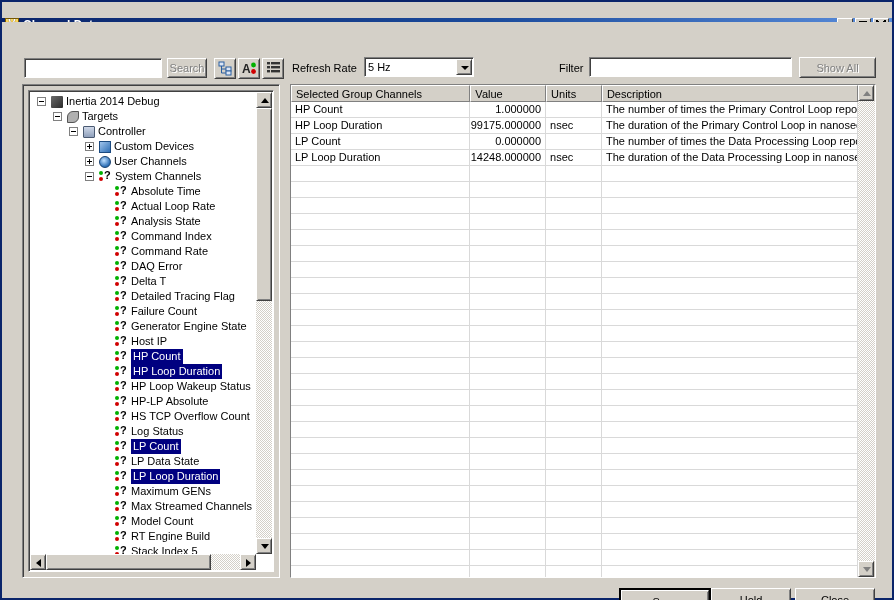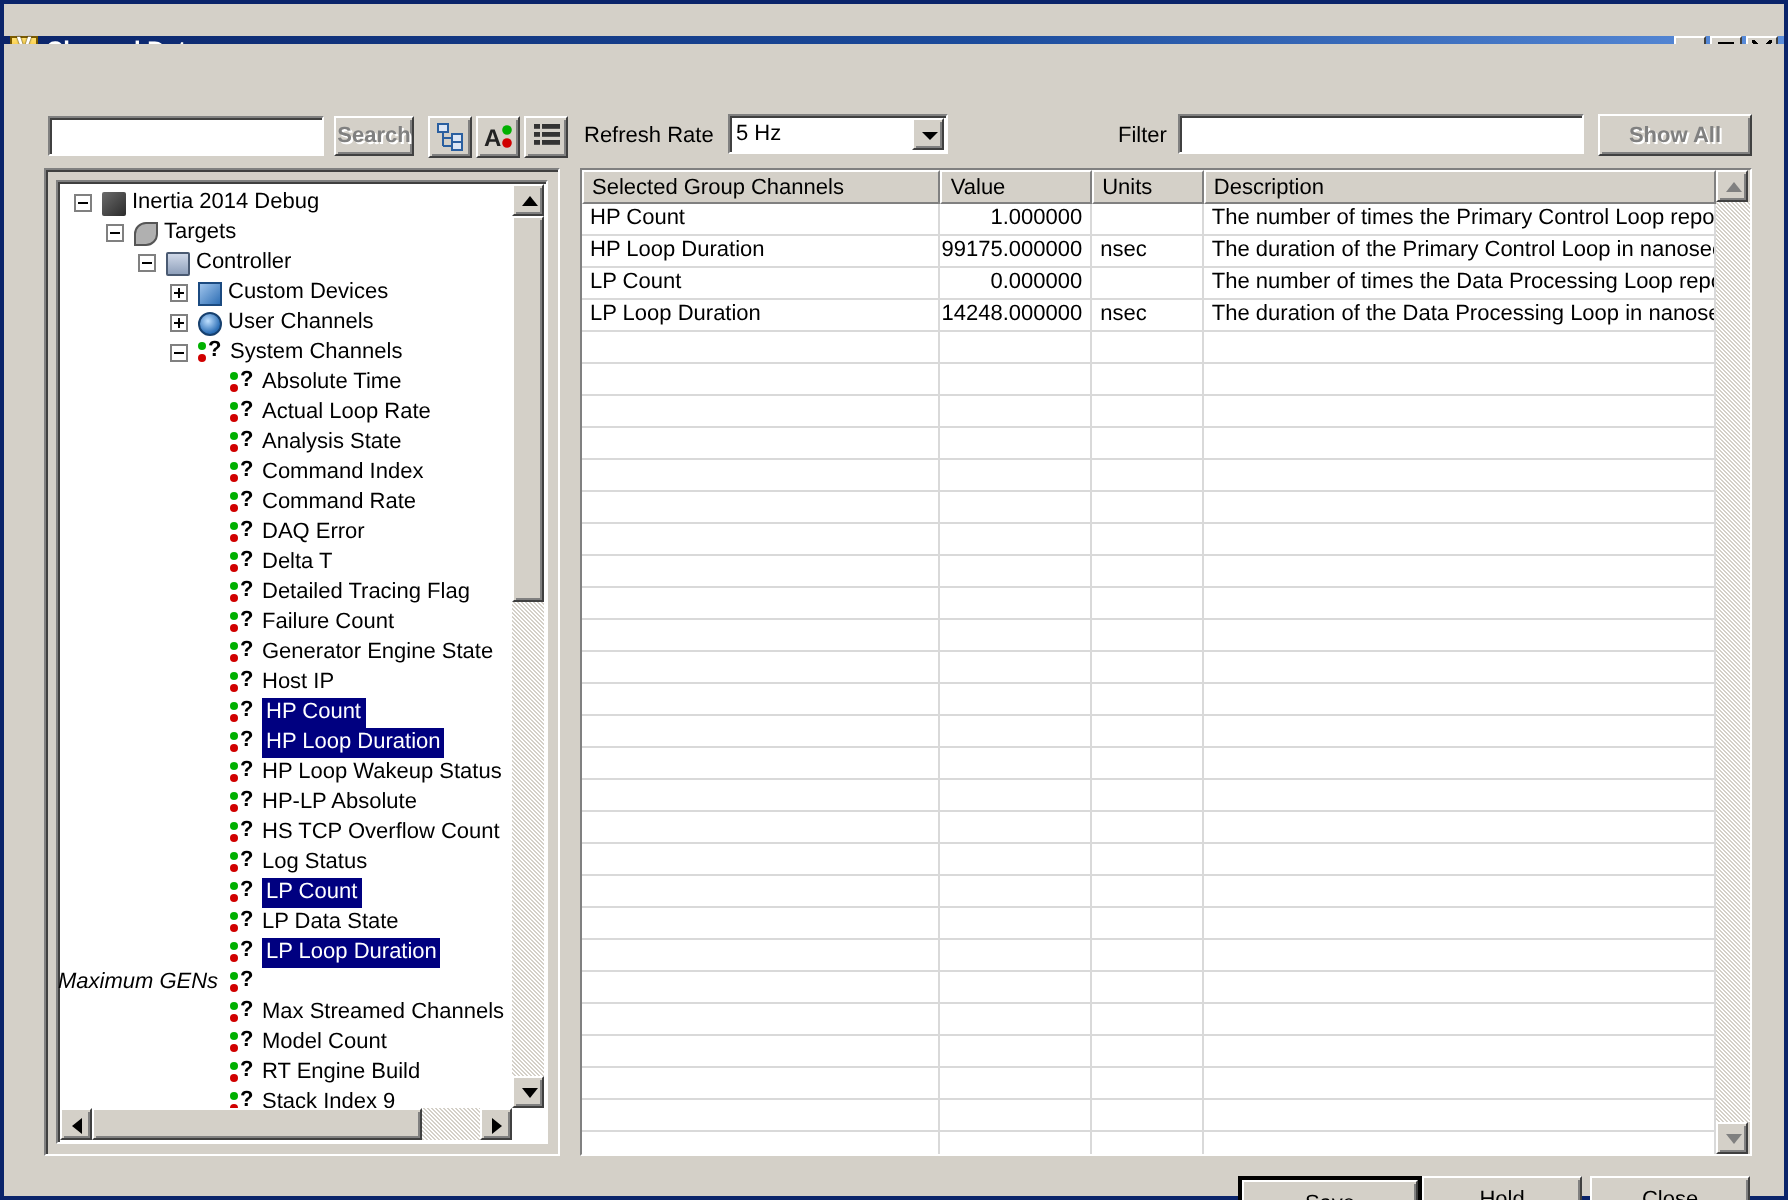--- a/index.html
+++ b/index.html
@@ -71,21 +71,21 @@
     box-sizing:border-box;color:#000;
   }
   .btn{
     background:#d4d0c8;box-sizing:border-box;
     border:1px solid;border-color:#ffffff #404040 #404040 #ffffff;
     box-shadow:inset 1px 1px 0 #d4d0c8, inset -1px -1px 0 #808080;
     font-family:"Liberation Sans",sans-serif;font-size:11px;
     display:flex;align-items:center;justify-content:center;
     color:#000;cursor:default;
   }
-  .btn.disabled{color:#808080;text-shadow:1px 1px 0 #ffffff;font-weight:bold;}
+  .btn.disabled{color:#808080;text-shadow:1px 1px 0 #ffffff;}
   .search-btn{position:absolute;left:165px;top:36px;width:40px;height:20px;}
 
   .iconbtn{position:absolute;top:36px;width:22px;height:21px;}
   .iconbtn#ib1{left:212px;}
   .iconbtn#ib2{left:236px;}
   .iconbtn#ib3{left:260px;}
 
   .lbl{position:absolute;font-size:11px;color:#000;white-space:nowrap;}
   .refresh-label{left:290px;top:40px;}
   .refresh-combo{
@@ -401,41 +401,41 @@
               </span><span class="label" style="margin-left: 102px;">LP Data State</span></div>
             <div class="trow sel" style="top: 378px; left: 0px;"><span class="ic ic-sys" style="left: 86px;">
                 <span class="dotg"></span>
                 <span class="dotr"></span>
                 <span class="q">?</span>
               </span><span class="label" style="margin-left: 102px;">LP Loop Duration</span></div>
             <div class="trow" style="top: 393px; left: 0px;"><span class="ic ic-sys" style="left: 86px;">
                 <span class="dotg"></span>
                 <span class="dotr"></span>
                 <span class="q">?</span>
-              </span><span class="label" style=" font-style: italic;">Maximum GENs</span></div>
+              </span><span class="label" style="margin-left: 102px;">Maximum GENs</span></div>
             <div class="trow" style="top: 408px; left: 0px;"><span class="ic ic-sys" style="left: 86px;">
                 <span class="dotg"></span>
                 <span class="dotr"></span>
                 <span class="q">?</span>
               </span><span class="label" style="margin-left: 102px;">Max Streamed Channels</span></div>
             <div class="trow" style="top: 423px; left: 0px;"><span class="ic ic-sys" style="left: 86px;">
                 <span class="dotg"></span>
                 <span class="dotr"></span>
                 <span class="q">?</span>
               </span><span class="label" style="margin-left: 102px;">Model Count</span></div>
             <div class="trow" style="top: 438px; left: 0px;"><span class="ic ic-sys" style="left: 86px;">
                 <span class="dotg"></span>
                 <span class="dotr"></span>
                 <span class="q">?</span>
               </span><span class="label" style="margin-left: 102px;">RT Engine Build</span></div>
             <div class="trow" style="top: 453px; left: 0px;"><span class="ic ic-sys" style="left: 86px;">
                 <span class="dotg"></span>
                 <span class="dotr"></span>
                 <span class="q">?</span>
-              </span><span class="label" style="margin-left: 102px;">Stack Index 9</span></div>
+              </span><span class="label" style="margin-left: 102px;">Stack Index 5</span></div>
           </div>
 
         <div class="vsb">
           <div class="sb-btn">
               <span class="ar up"></span>
             </div>
           <div class="sb-track" style="position:absolute;top:16px;bottom:16px;left:0;width:16px;">
             <div class="sb-thumb" style="position:absolute;top:0;left:0;width:16px;height:193px;"></div>
           </div>
           <div class="sb-btn" style="position:absolute;bottom:0;left:0;">

